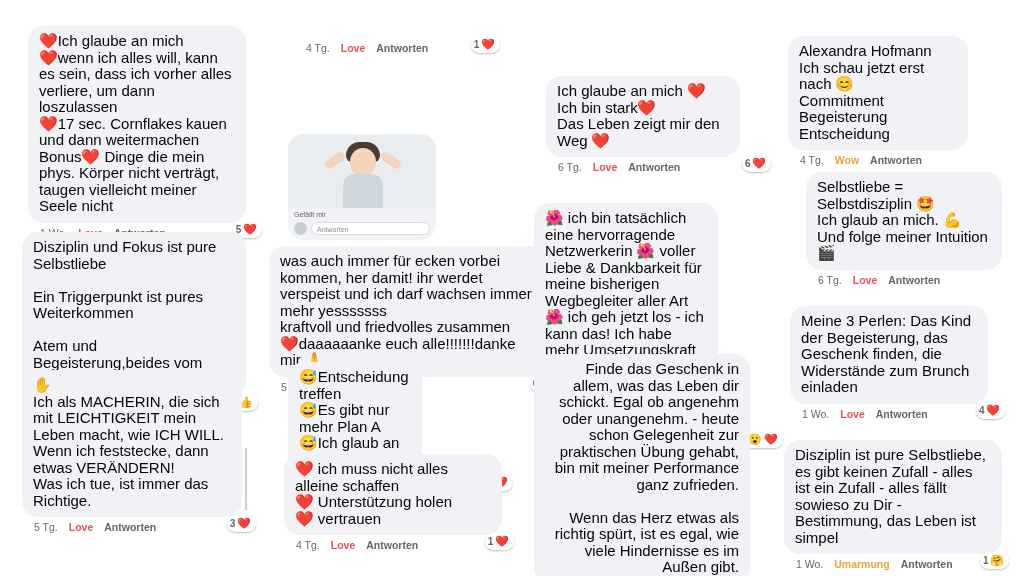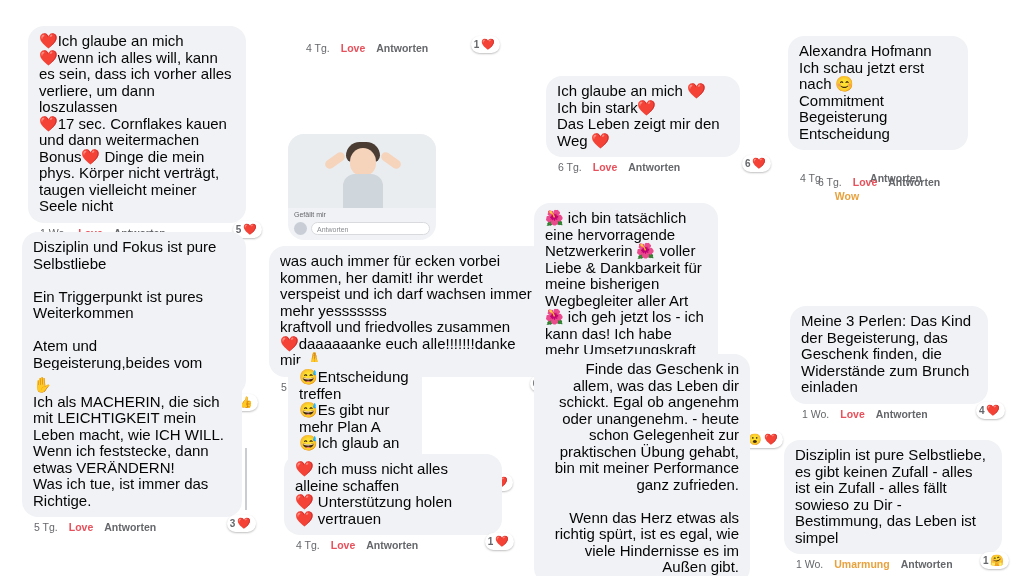--- a/index.html
+++ b/index.html
@@ -43,21 +43,21 @@
   }
   .meta .time {
     font-weight: normal;
     color: #65676b;
   }
   .meta .action {
     font-weight: bold;
     cursor: pointer;
   }
   .meta .action.love { color: #e8505b; }
-  .meta .action.wow { color: #e8a23d; margin-top: 36px; }
+  .meta .action.wow { color: #e8a23d; }
   .meta .action.umarmung { color: #e8a23d; }
   .meta .action.reply { color: #65676b; }
   .reactions {
     position: absolute;
     display: flex;
     align-items: center;
     gap: 2px;
     background: #ffffff;
     border-radius: 11px;
     box-shadow: 0 1px 2px rgba(0,0,0,0.25);
@@ -333,20 +333,23 @@
 Begeisterung
 Entscheidung</div>
     <div class="meta">
       <span class="time">4 Tg.</span>
       <span class="action wow">Wow</span>
       <span class="action reply">Antworten</span>
     </div>
   </div>
 
   <div class="comment" style="left:806px; top:172px; width:196px;">
+    <div class="bubble">Selbstliebe = Selbstdisziplin 🤩
+Ich glaub an mich. 💪
+Und folge meiner Intuition 🎬</div>
     <div class="meta">
       <span class="time">6 Tg.</span>
       <span class="action love">Love</span>
       <span class="action reply">Antworten</span>
     </div>
   </div>
 
   <div class="comment" style="left:790px; top:306px; width:198px;">
     <div class="bubble">Meine 3 Perlen: Das Kind der Begeisterung, das Geschenk finden, die Widerstände zum Brunch einladen</div>
     <div class="meta">

